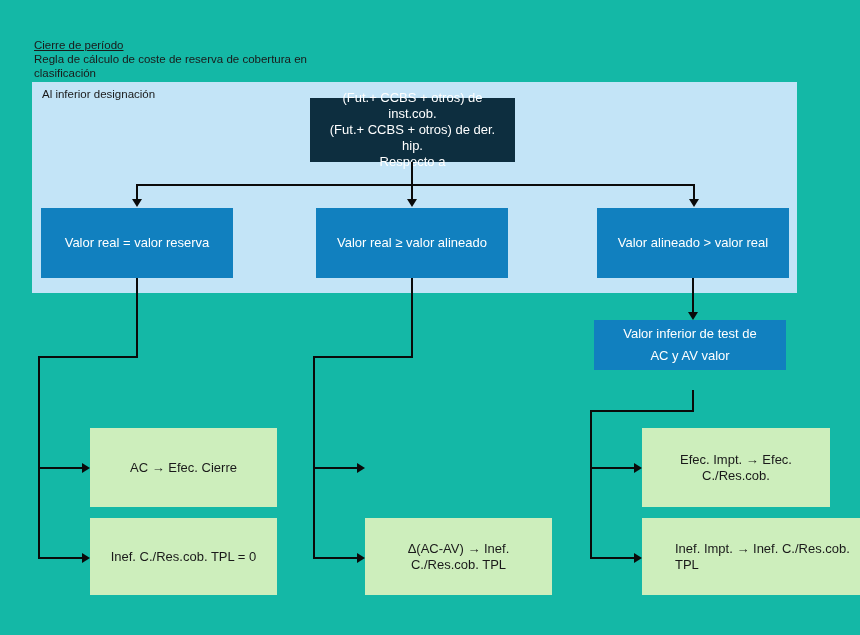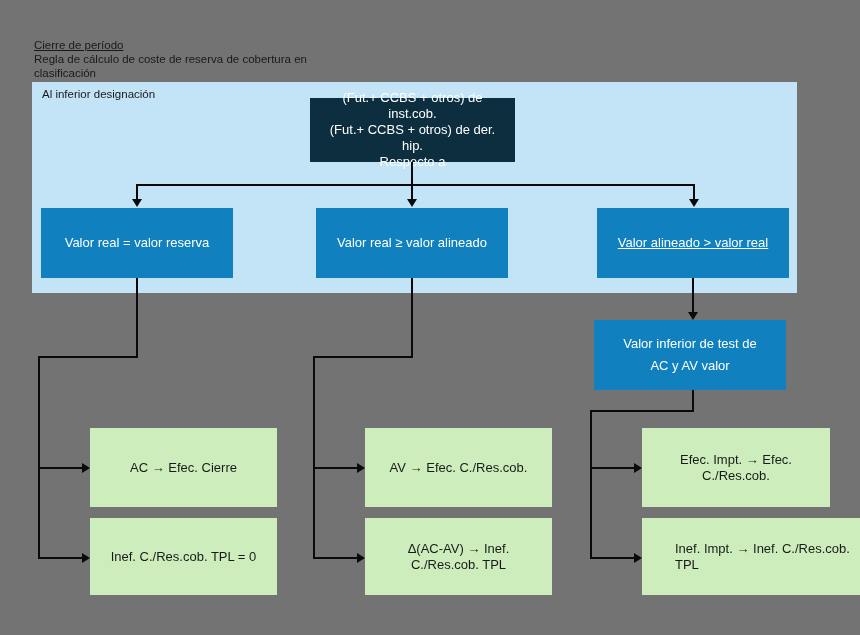--- a/index.html
+++ b/index.html
@@ -4,21 +4,21 @@
 <style>
   html, body {
     margin: 0;
     padding: 0;
     background: #f5f5f5;
   }
   #canvas {
     position: relative;
     width: 860px;
     height: 635px;
-    background: #737373;
+    background: #14b8a6;
     font-family: "Liberation Sans", sans-serif;
     overflow: hidden;
   }
 
   
   .hdr {
     position: absolute;
     left: 34px;
     color: #1a1a1a;
     font-size: 11.5px;
@@ -135,26 +135,26 @@
   <div class="ln ln-v" style="left:411px; top:184px; width:2px; height:17px;"></div>
   <div class="arrow-down" style="left:407px; top:199px;"></div>
 
   <div class="ln ln-v" style="left:693px; top:184px; width:2px; height:17px;"></div>
   <div class="arrow-down" style="left:689px; top:199px;"></div>
 
   <div class="node node-blue" style="left:41px; top:208px; width:192px; height:70px;">Valor real = valor reserva</div>
 
   <div class="node node-blue" style="left:316px; top:208px; width:192px; height:70px;">Valor real ≥ valor alineado</div>
 
-  <div class="node node-blue" style="left:597px; top:208px; width:192px; height:70px;text-decoration:underline;">Valor alineado &gt; valor real</div>
+  <div class="node node-blue" style="left:597px; top:208px; width:192px; height:70px;">Valor alineado &gt; valor real</div>
 
   <div class="ln ln-v" style="left:692px; top:278px; width:2px; height:36px;"></div>
   <div class="arrow-down" style="left:688px; top:312px;"></div>
 
-  <div class="node node-blue" style="left:594px; top:320px; width:192px; height:70px;">
+  <div class="node node-blue" style="left:594px; top:320px; width:192px; height:50px;">
     <div>
       <div style="margin-bottom:6px;">Valor inferior de test de</div>
       <div>AC y AV valor</div>
     </div>
   </div>
 
   <div class="ln ln-v" style="left:136px; top:278px; width:2px; height:79px;"></div>
   <div class="ln ln-h" style="left:38px; top:356px; width:100px; height:2px;"></div>
   <div class="ln ln-v" style="left:38px; top:356px; width:2px; height:203px;"></div>
 
@@ -181,21 +181,20 @@
   <div class="ln ln-h" style="left:590px; top:467px; width:45px; height:2px;"></div>
   <div class="arrow-right" style="left:634px; top:463px;"></div>
 
   <div class="ln ln-h" style="left:590px; top:557px; width:45px; height:2px;"></div>
   <div class="arrow-right" style="left:634px; top:553px;"></div>
 
   <div class="node node-green" style="left:90px; top:428px; width:187px; height:79px;">AC → Efec. Cierre</div>
 
   <div class="node node-green" style="left:90px; top:518px; width:187px; height:77px;">Inef. C./Res.cob. TPL = 0</div>
 
-  <div class="node node-green" style="left:365px; top:428px; width:187px; height:79px;">AV → Efec. C./Res.cob.</div>
 
   <div class="node node-green" style="left:365px; top:518px; width:187px; height:77px;">Δ(AC-AV) → Inef. C./Res.cob. TPL</div>
 
   <div class="node node-green" style="left:642px; top:428px; width:188px; height:79px;">Efec. Impt. → Efec. C./Res.cob.</div>
 
   <div class="node node-green left-align" style="left:642px; top:518px; width:224px; height:77px;padding-left:33px;">Inef. Impt. → Inef. C./Res.cob. TPL</div>
 
 </div>
 
 </body></html>

